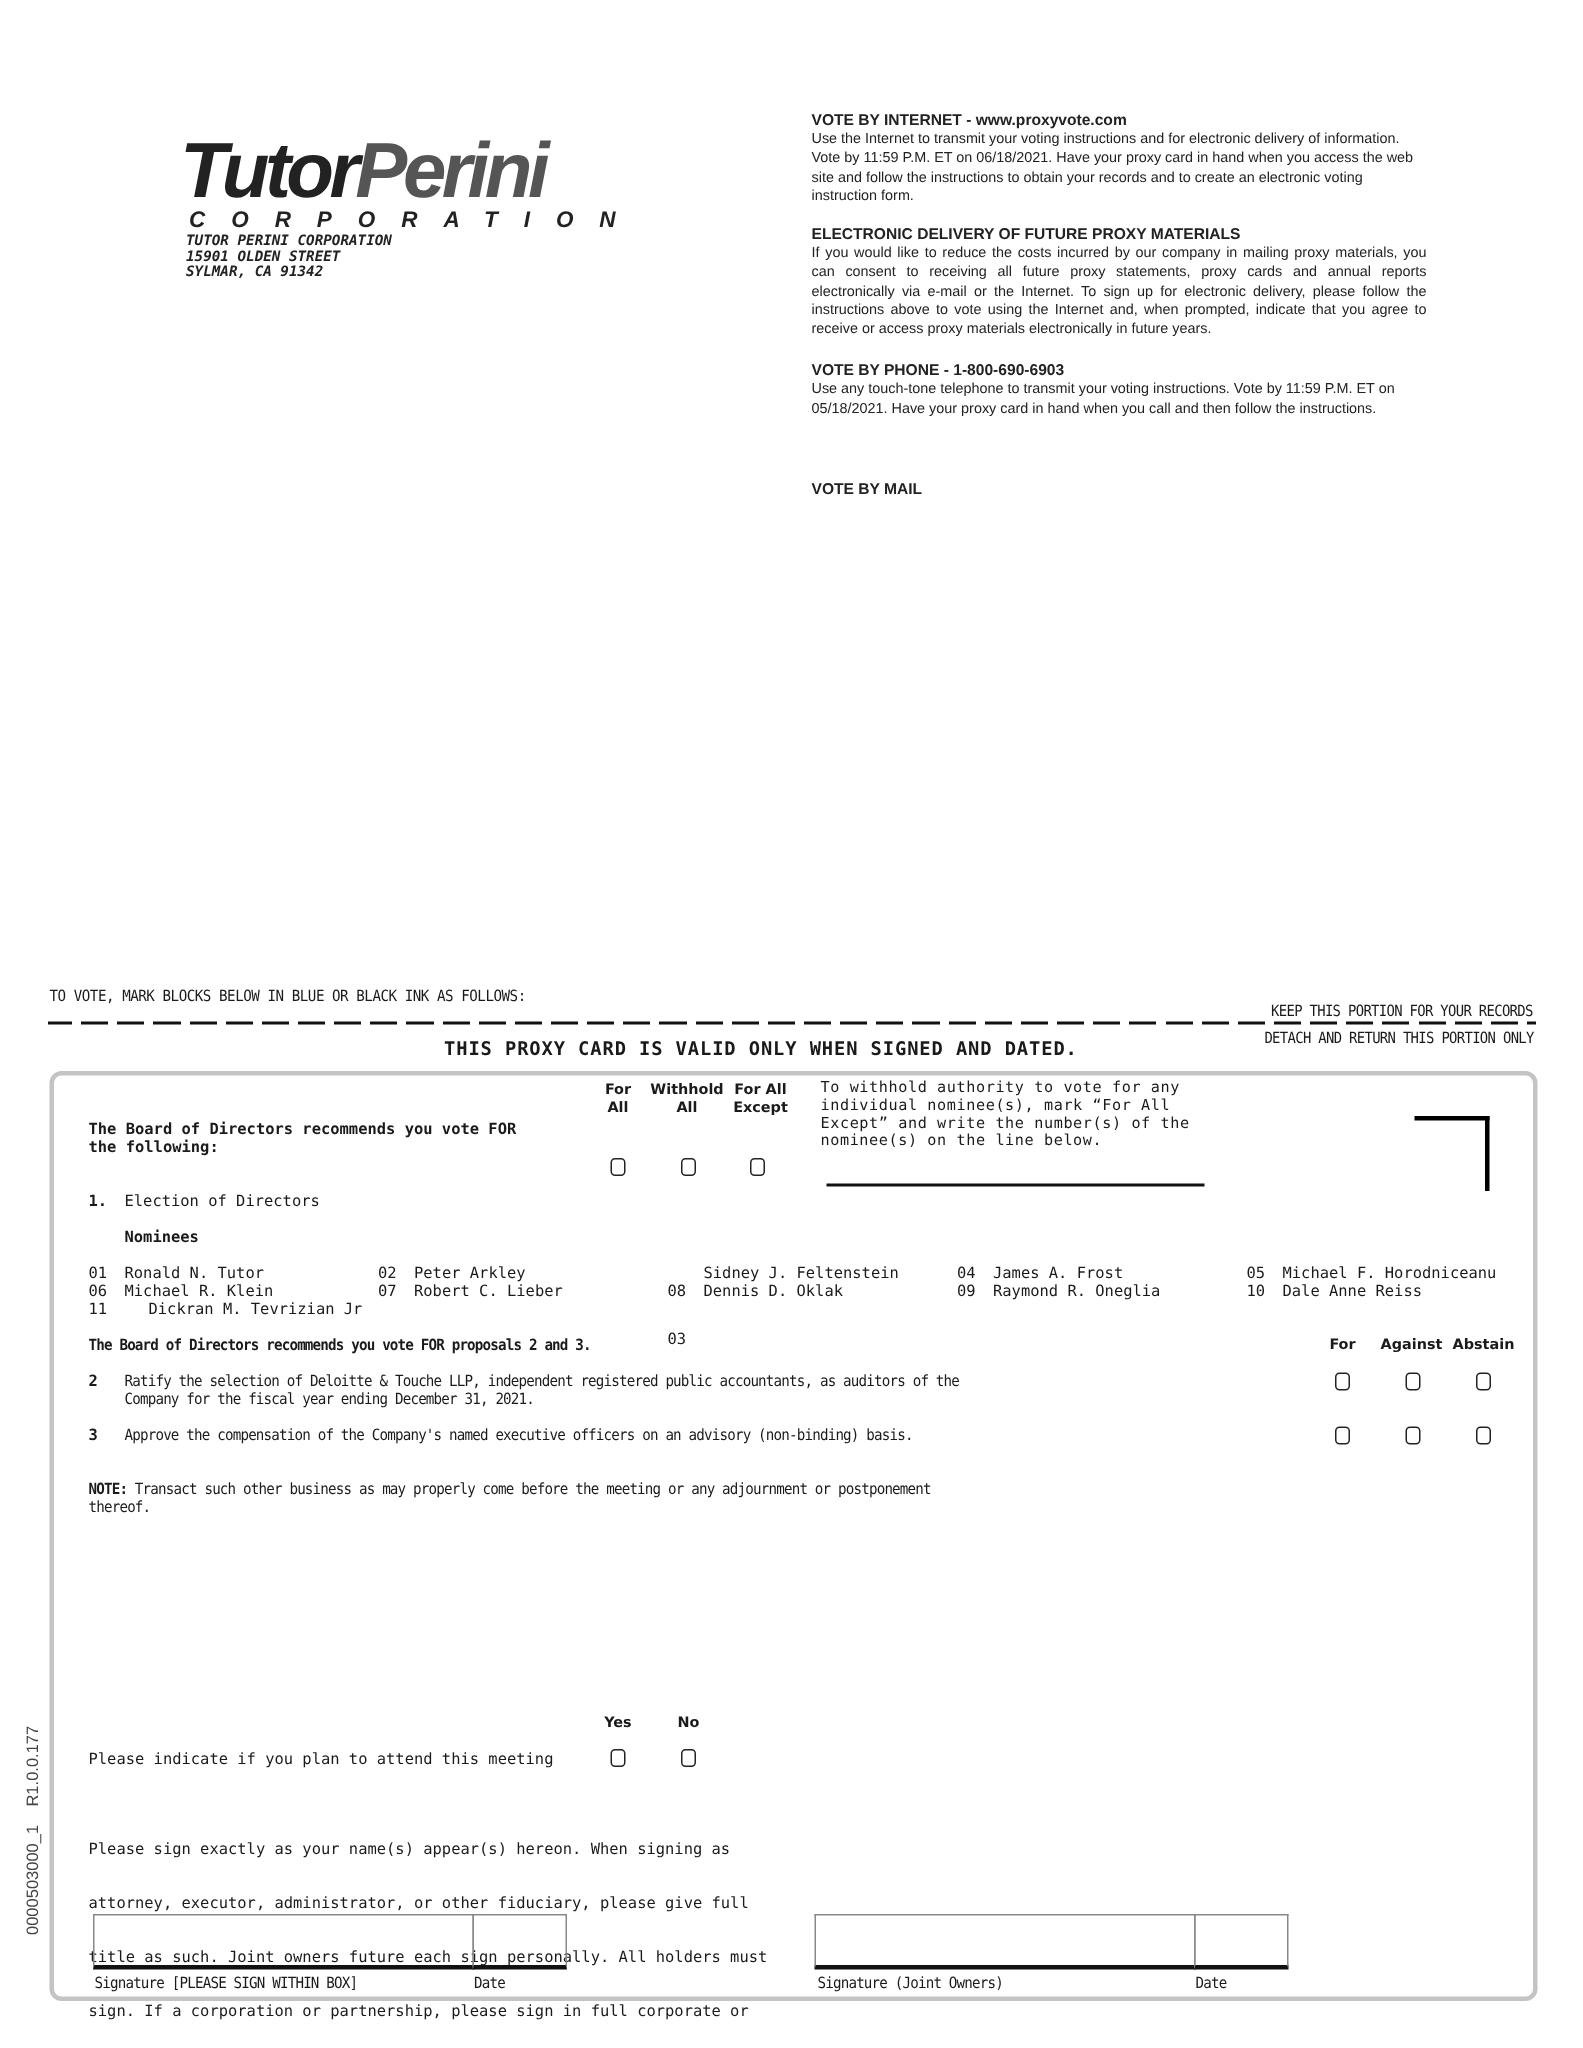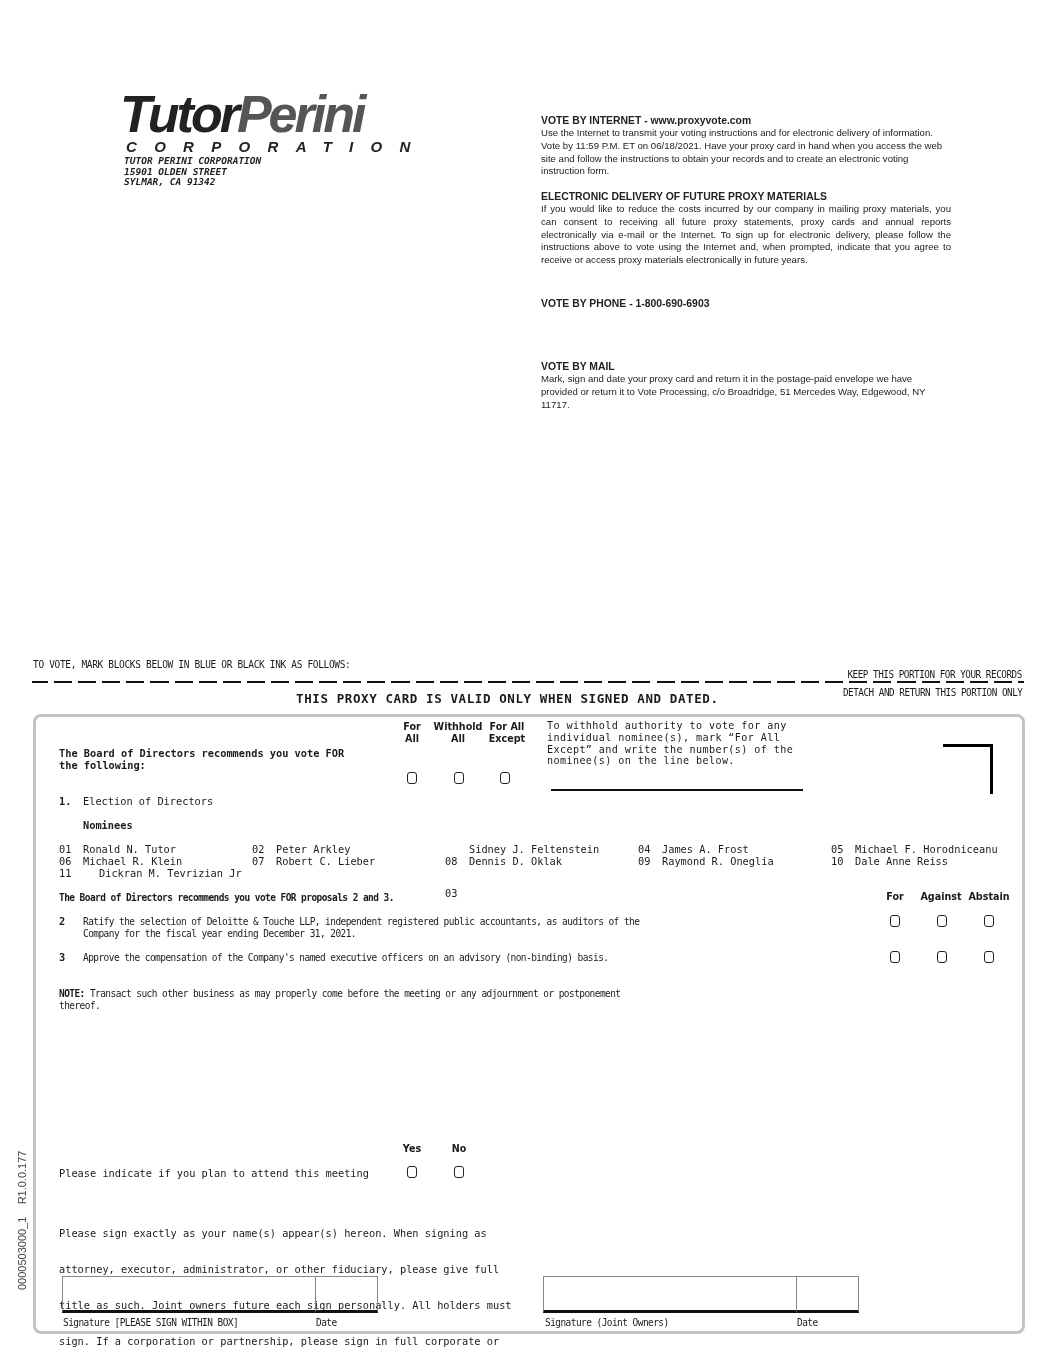--- a/index.html
+++ b/index.html
@@ -7,21 +7,21 @@
   .abs { position:absolute; }
 
   
   .logo-main { left:120px; top:86px; font-family:"Liberation Sans", sans-serif; font-weight:bold; font-style:italic; font-size:52px; letter-spacing:-3px; line-height:56px; }
   .logo-tutor { color:#222; }
   .logo-perini { color:#555; }
   .logo-corp { left:126px; top:138px; font-family:"Liberation Sans", sans-serif; font-style:italic; font-size:15px; letter-spacing:17.3px; color:#222;font-weight:bold; }
   .addr { left:124px; top:156px; font-family:"DejaVu Sans Mono", monospace; font-weight:bold; font-style:italic; font-size:9.5px; line-height:10.5px; color:#222; }
 
   
-  .instr { left:541px; width:410px; font-size:9.6px; line-height:12.8px; color:#222;margin-top:40px; }
+  .instr { left:541px; width:410px; font-size:9.6px; line-height:12.8px; color:#222; }
   .instr h4 { margin:0; font-size:10.4px; font-weight:bold; line-height:13px; }
   .instr p { margin:0; }
   .justify { text-align:justify; }
 
   
   .tovote { left:33px; top:658px; font-family:"DejaVu Sans Mono", monospace; font-size:10.3px; letter-spacing:-0.35px; transform:scaleX(0.92); transform-origin:left; }
   .keep { right:33px; top:668px; font-family:"DejaVu Sans Mono", monospace; font-size:10.3px; letter-spacing:-0.5px; transform:scaleX(0.9); transform-origin:right; }
   .detach { right:33px; top:686px; font-family:"DejaVu Sans Mono", monospace; font-size:10.3px; letter-spacing:-0.5px; transform:scaleX(0.9); transform-origin:right; }
   .dashes { left:32px; top:681px; width:992px; height:0; border-top:2px dashed #111; border-image: repeating-linear-gradient(90deg,#111 0 18px,transparent 18px 24px) 2; }
   .valid { left:296px; top:691px; font-family:"DejaVu Sans Mono", monospace; font-weight:bold; font-size:12.5px; letter-spacing:0.6px; }
@@ -50,26 +50,26 @@
 </div>
 
 <div class="abs instr" style="top:74px;">
   <h4>VOTE BY INTERNET - www.proxyvote.com</h4>
   <p>Use the Internet to transmit your voting instructions and for electronic delivery of information. Vote by 11:59 P.M. ET on 06/18/2021. Have your proxy card in hand when you access the web site and follow the instructions to obtain your records and to create an electronic voting instruction form.</p>
 </div>
 <div class="abs instr justify" style="top:150px;">
   <h4>ELECTRONIC DELIVERY OF FUTURE PROXY MATERIALS</h4>
   <p>If you would like to reduce the costs incurred by our company in mailing proxy materials, you can consent to receiving all future proxy statements, proxy cards and annual reports electronically via e-mail or the Internet. To sign up for electronic delivery, please follow the instructions above to vote using the Internet and, when prompted, indicate that you agree to receive or access proxy materials electronically in future years.</p>
 </div>
-<div class="abs instr" style="top:257px;">
+<div class="abs instr" style="top:241px;">
   <h4>VOTE BY PHONE - 1-800-690-6903</h4>
+  <p>Use any touch-tone telephone to transmit your voting instructions. Vote by 11:59 P.M. ET on 05/18/2021. Have your proxy card in hand when you call and then follow the instructions.</p>
 </div>
 <div class="abs instr" style="top:320px;">
   <h4>VOTE BY MAIL</h4>
-  <p>Mark, sign and date your proxy card and return it in the postage-paid envelope we have provided or return it to Vote Processing, c/o Broadridge, 51 Mercedes Way, Edgewood, NY 11717.</p>
 </div>
 
 <div class="abs tovote">TO VOTE, MARK BLOCKS BELOW IN BLUE OR BLACK INK AS FOLLOWS:</div>
 <div class="abs keep">KEEP THIS PORTION FOR YOUR RECORDS</div>
 <div class="abs dashes"></div>
 <div class="abs detach">DETACH AND RETURN THIS PORTION ONLY</div>
 <div class="abs valid">THIS PROXY CARD IS VALID ONLY WHEN SIGNED AND DATED.</div>
 
 <div class="abs card"></div>
 

